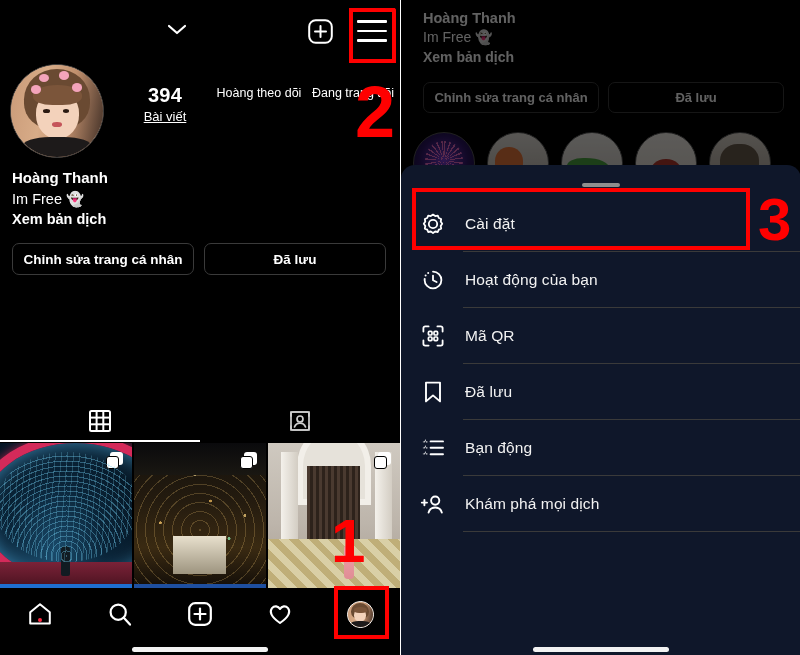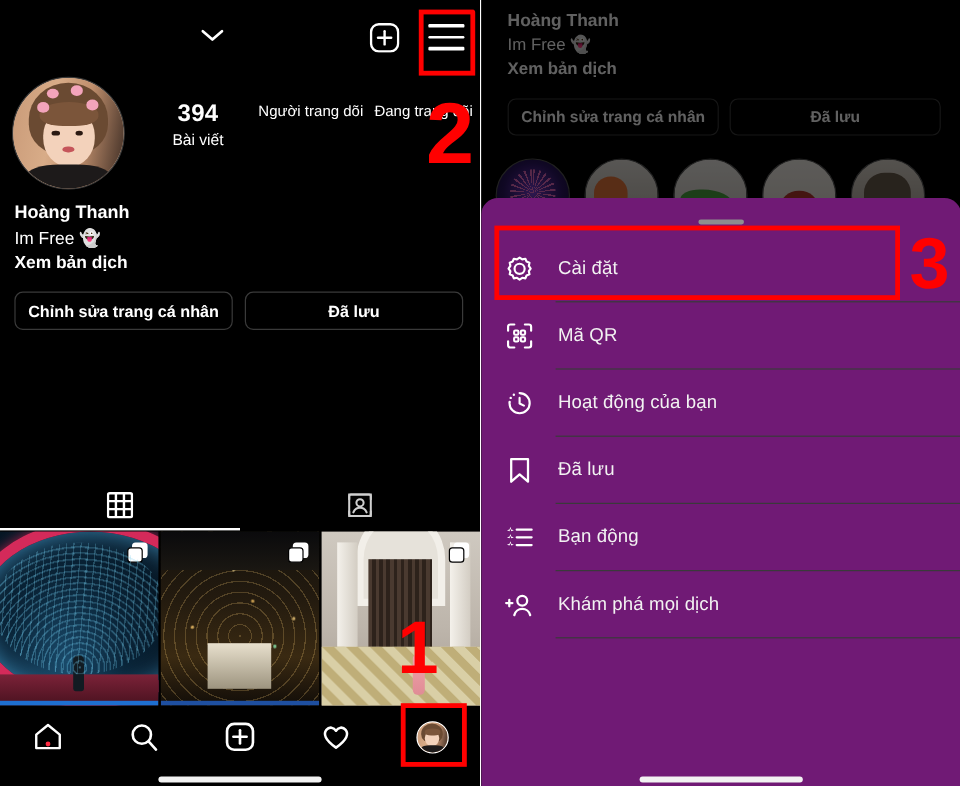--- a/index.html
+++ b/index.html
@@ -84,21 +84,21 @@
   .av-bow.b1{ left:30%; top:10%; } .av-bow.b2{ left:52%; top:7%; }
   .av-bow.b3{ left:66%; top:20%; } .av-bow.b4{ left:22%; top:22%; }
 
   .stats {
     position: absolute; left: 118px; top: 84px; width: 282px;
     display: flex;
   }
   .stat { width: 94px; text-align: center; }
   .stat .num { color:#fff; font-size: 20px; font-weight: bold; letter-spacing:.2px; }
   .stat .lbl { color:#fff; font-size: 12.5px; margin-top: 2px; white-space: nowrap; }
-  .stat.s1 .lbl { font-size: 13px; }
+  .stat.s1 .lbl { font-size: 13px; text-decoration: underline; }
 
   .bio { position: absolute; left: 12px; top: 168px; }
   .bio .name { color:#fff; font-size:15px; font-weight:bold; line-height:1.38; }
   .bio .desc { color:#fff; font-size:14.5px; line-height:1.38; }
   .bio .trans{ color:#fff; font-size:14.5px; font-weight:bold; line-height:1.38; }
 
   .profile-buttons {
     position: absolute; left: 12px; top: 243px;
     display: flex; gap: 10px;
   }
@@ -245,21 +245,21 @@
       background:#4aa341; border-radius:40% 60% 50% 50%; }
   .hl4 { background: linear-gradient(#f3efe9,#ddd6cd); }
   .hl4::after{ content:""; position:absolute; left:24%; top:44%; width:52%; height:46%;
       background:#b2382f; border-radius:50%; }
   .hl5 { background: linear-gradient(#ded7cd,#a9a096); }
   .hl5::after{ content:""; position:absolute; left:16%; top:18%; width:66%; height:62%;
       background:#6b5c4d; border-radius:44%; }
 
   .sheet {
     position:absolute; left:0; bottom:0; width:400px; height:490px;
-    background:#701a75; border-radius:14px 14px 0 0; z-index:5;
+    background:#0f172a; border-radius:14px 14px 0 0; z-index:5;
   }
   .sheet-handle {
     position:absolute; left:50%; transform:translateX(-50%); top:18px;
     width:38px; height:4px; border-radius:3px; background:#8e8e8e;
   }
   .menu { position:absolute; left:0; top:31px; width:400px; }
   .menu-item {
     position:relative; height:56px; display:flex; align-items:center;
     padding-left: 18px;
   }
@@ -314,21 +314,21 @@
           <div class="av-bow b4"></div>
       </div>
     </div>
 
     <div class="stats">
       <div class="stat s1">
         <div class="num">394</div>
         <div class="lbl">Bài viết</div>
       </div>
       <div class="stat s2">
-        <div class="lbl">Người trang dõi</div>
+        <div class="lbl">Hoàng theo dõi</div>
       </div>
       <div class="stat s3">
         <div class="lbl">Đang trang dõi</div>
       </div>
     </div>
 
     <div class="bio">
       <div class="name">Hoàng Thanh</div>
       <div class="desc">Im Free 👻</div>
       <div class="trans">Xem bản dịch</div>
@@ -473,20 +473,34 @@
           <span class="mi-icon">
             <svg viewBox="0 0 26 26" width="26" height="26">
               <path d="M13 3.6 l2.2 1.5 2.6-.5 1 2.4 2.4 1 -.5 2.6 1.5 2.2 -1.5 2.2 .5 2.6 -2.4 1 -1 2.4 -2.6-.5 -2.2 1.5 -2.2-1.5 -2.6 .5 -1-2.4 -2.4-1 .5-2.6 -1.5-2.2 1.5-2.2 -.5-2.6 2.4-1 1-2.4 2.6 .5 Z" fill="none" stroke="#fff" stroke-width="1.8" stroke-linejoin="round"></path>
               <circle cx="13" cy="13" r="4.2" fill="none" stroke="#fff" stroke-width="1.8"></circle>
             </svg>
           </span>
           <span class="mi-label">Cài đặt</span>
           <span class="mi-sep"></span>
         </div>
 
+
+        <div class="menu-item">
+          <span class="mi-icon">
+            <svg viewBox="0 0 26 26" width="26" height="26">
+              <path d="M13 4.6 a8.4 8.4 0 1 1 -8.4 8.4" fill="none" stroke="#fff" stroke-width="1.8" stroke-linecap="round"></path>
+              <circle cx="5.6" cy="8.6" r="1" fill="#fff"></circle>
+              <circle cx="8.2" cy="6" r="1" fill="#fff"></circle>
+              <circle cx="4.7" cy="12" r="1" fill="#fff"></circle>
+              <polyline points="13,8.6 13,13.2 16.6,15" fill="none" stroke="#fff" stroke-width="1.8" stroke-linecap="round" stroke-linejoin="round"></polyline>
+            </svg>
+          </span>
+          <span class="mi-label">Hoạt động của bạn</span>
+          <span class="mi-sep"></span>
+        </div>
 
         <div class="menu-item">
           <span class="mi-icon">
             <svg viewBox="0 0 26 26" width="26" height="26">
               <path d="M3.4 8.6 V5.2 a1.8 1.8 0 0 1 1.8-1.8 H8.6" fill="none" stroke="#fff" stroke-width="1.8" stroke-linecap="round"></path>
               <path d="M17.4 3.4 H20.8 a1.8 1.8 0 0 1 1.8 1.8 V8.6" fill="none" stroke="#fff" stroke-width="1.8" stroke-linecap="round"></path>
               <path d="M22.6 17.4 V20.8 a1.8 1.8 0 0 1 -1.8 1.8 H17.4" fill="none" stroke="#fff" stroke-width="1.8" stroke-linecap="round"></path>
               <path d="M8.6 22.6 H5.2 a1.8 1.8 0 0 1 -1.8-1.8 V17.4" fill="none" stroke="#fff" stroke-width="1.8" stroke-linecap="round"></path>
               <rect x="8.4" y="8.4" width="3.6" height="3.6" rx="1" fill="none" stroke="#fff" stroke-width="1.7"></rect>
               <rect x="14" y="8.4" width="3.6" height="3.6" rx="1" fill="none" stroke="#fff" stroke-width="1.7"></rect>
@@ -494,34 +508,20 @@
               <rect x="14" y="14" width="3.6" height="3.6" rx="1" fill="none" stroke="#fff" stroke-width="1.7"></rect>
             </svg>
           </span>
           <span class="mi-label">Mã QR</span>
           <span class="mi-sep"></span>
         </div>
 
         <div class="menu-item">
           <span class="mi-icon">
             <svg viewBox="0 0 26 26" width="26" height="26">
-              <path d="M13 4.6 a8.4 8.4 0 1 1 -8.4 8.4" fill="none" stroke="#fff" stroke-width="1.8" stroke-linecap="round"></path>
-              <circle cx="5.6" cy="8.6" r="1" fill="#fff"></circle>
-              <circle cx="8.2" cy="6" r="1" fill="#fff"></circle>
-              <circle cx="4.7" cy="12" r="1" fill="#fff"></circle>
-              <polyline points="13,8.6 13,13.2 16.6,15" fill="none" stroke="#fff" stroke-width="1.8" stroke-linecap="round" stroke-linejoin="round"></polyline>
-            </svg>
-          </span>
-          <span class="mi-label">Hoạt động của bạn</span>
-          <span class="mi-sep"></span>
-        </div>
-
-        <div class="menu-item">
-          <span class="mi-icon">
-            <svg viewBox="0 0 26 26" width="26" height="26">
               <path d="M6 3.6 H20 V22.4 L13 16.4 L6 22.4 Z" fill="none" stroke="#fff" stroke-width="1.9" stroke-linejoin="round"></path>
             </svg>
           </span>
           <span class="mi-label">Đã lưu</span>
           <span class="mi-sep"></span>
         </div>
 
         <div class="menu-item">
           <span class="mi-icon">
             <svg viewBox="0 0 26 26" width="26" height="26">

